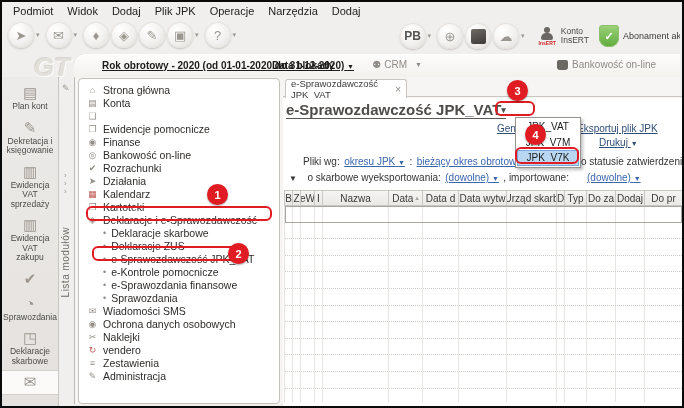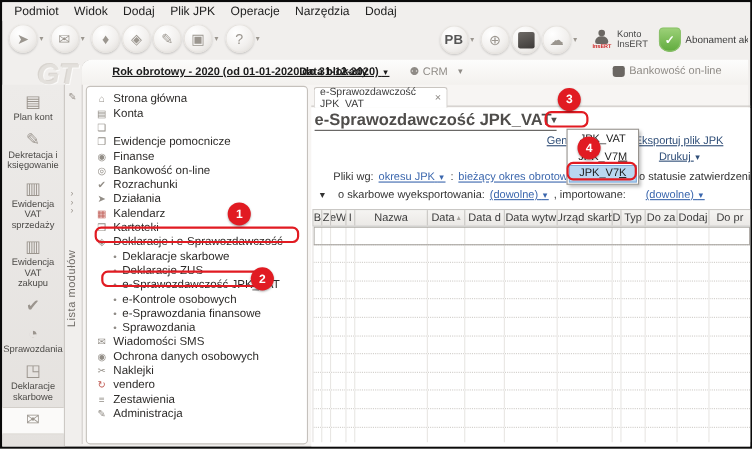--- a/index.html
+++ b/index.html
@@ -287,21 +287,21 @@
     <div class="titem sub">
         <span class="bullet">•</span>
         <span>Deklaracje ZUS</span>
       </div>
     <div class="titem sub">
         <span class="bullet">•</span>
         <span>e-Sprawozdawczość JPK_VAT</span>
       </div>
     <div class="titem sub">
         <span class="bullet">•</span>
-        <span>e-Kontrole osobowych</span>
+        <span>e-Kontrole pomocnicze</span>
       </div>
     <div class="titem sub">
         <span class="bullet">•</span>
         <span>e-Sprawozdania finansowe</span>
       </div>
     <div class="titem sub">
         <span class="bullet">•</span>
         <span>Sprawozdania</span>
       </div>
     <div class="titem">

